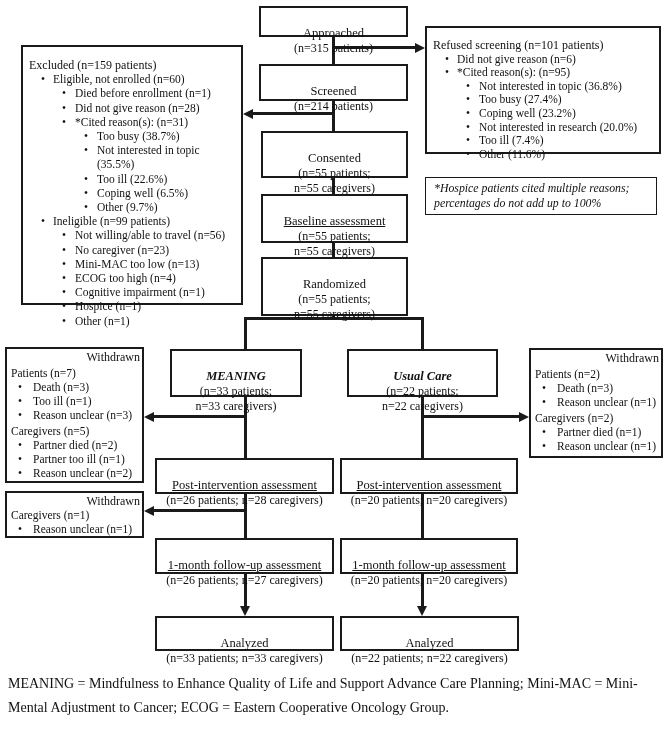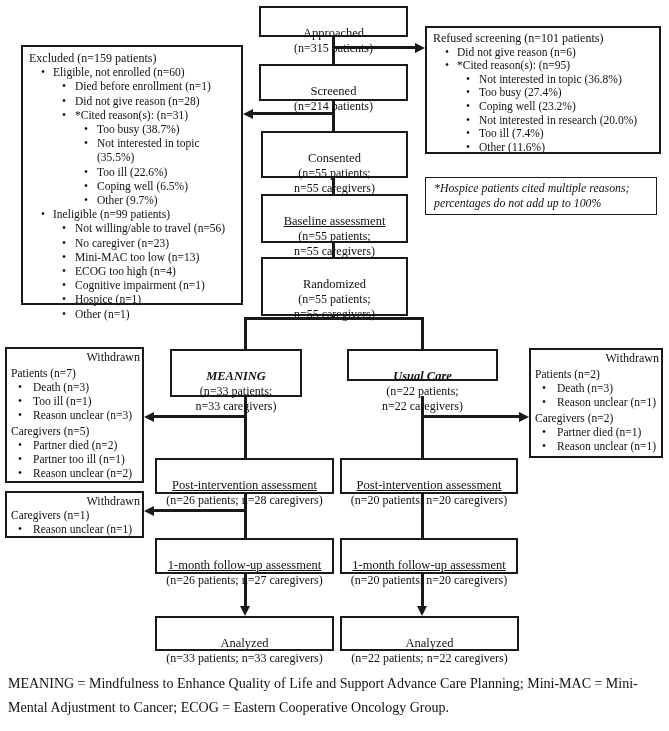--- a/index.html
+++ b/index.html
@@ -6,21 +6,21 @@
   .canvas {
     position:relative; width:669px; height:731px; background:#fff;
     font-family:"Liberation Serif","DejaVu Serif",serif; color:#111;
   }
   .box { position:absolute; border:2px solid #1a1a1a; background:#fff; box-sizing:border-box; }
   .center { text-align:center; }
   .flowbox { font-size:12px; line-height:15px; padding-top:18px; }
   .flowbox .t { font-size:12.5px; }
   .u { text-decoration:underline; }
   .bi { font-weight:bold; font-style:italic; }
-  .listbox { font-size:11.5px; line-height:14.2px; padding:4px 2px 0 6px; }
+  .listbox { font-size:11.5px; line-height:14.2px; padding:11px 2px 0 6px; }
   .listbox .t { font-size:12px; }
   .refused { line-height:13.6px; }
   .li { position:relative; }
   .li::before { content:"\2022"; position:absolute; }
   .l1 { padding-left:24px; } .l1::before { left:12px; }
   .l2 { padding-left:46px; } .l2::before { left:33px; }
   .l3 { padding-left:68px; } .l3::before { left:55px; }
   .wd { font-size:11.5px; line-height:14px; padding:1px 2px 0 4px; }
   .wd .t { text-align:right; font-size:12px; }
   .wd .hdr { margin-top:2px; }
@@ -130,21 +130,21 @@
     <div class="li l2">Hospice (n=1)</div>
     <div class="li l2">Other (n=1)</div>
   </div>
 
   <div class="box flowbox center" style="left:170px;top:349px;width:132px;height:48px;">
     <div class="t bi">MEANING</div>
     <div>(n=33 patients;</div>
     <div>n=33 caregivers)</div>
   </div>
 
-  <div class="box flowbox center" style="left:347px;top:349px;width:151px;height:32px;">
+  <div class="box flowbox center" style="left:347px;top:349px;width:151px;height:48px;">
     <div class="t bi">Usual Care</div>
     <div>(n=22 patients;</div>
     <div>n=22 caregivers)</div>
   </div>
 
   <div class="box wd" style="left:5px;top:347px;width:139px;height:136px;">
     <div class="t">Withdrawn</div>
     <div class="hdr">Patients (n=7)</div>
     <div class="li">Death (n=3)</div>
     <div class="li">Too ill (n=1)</div>

